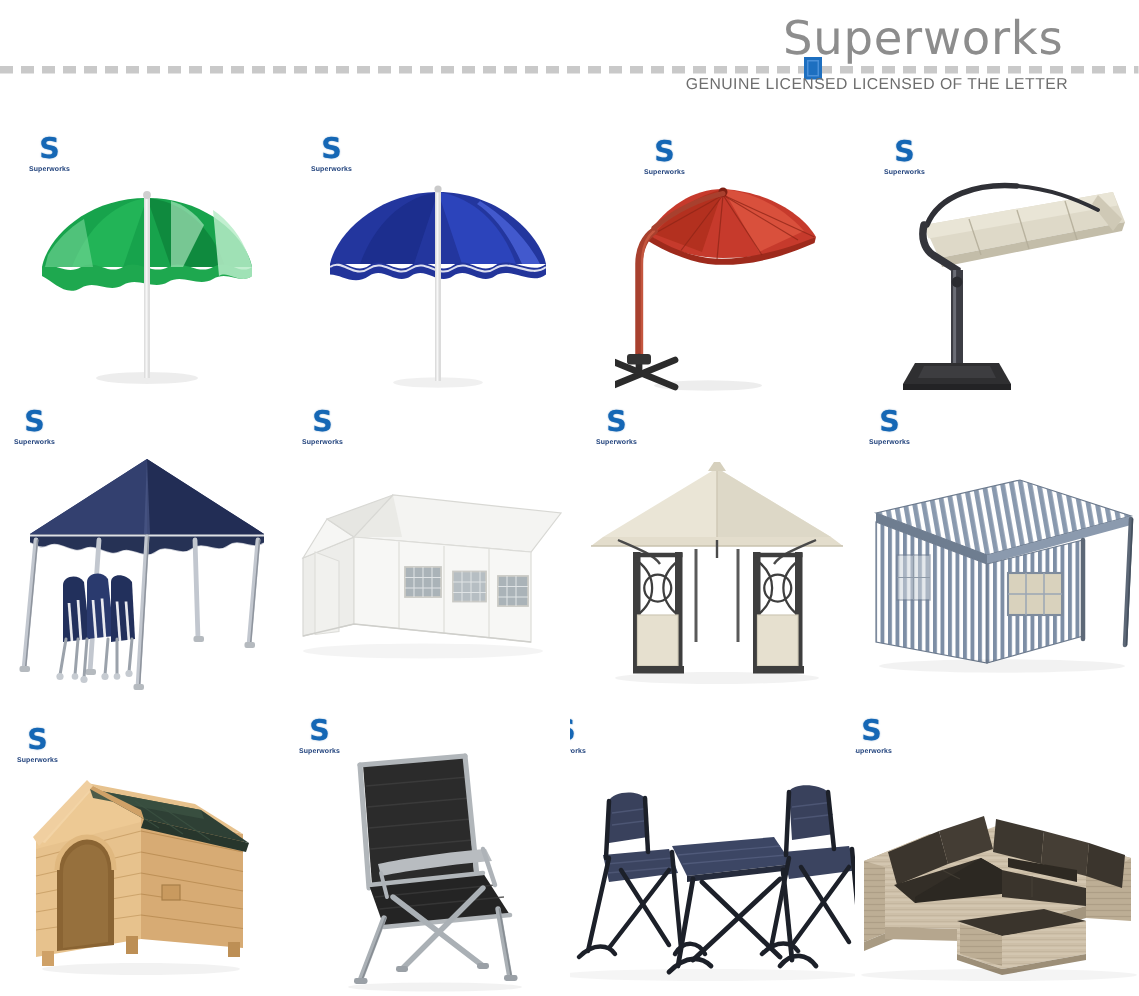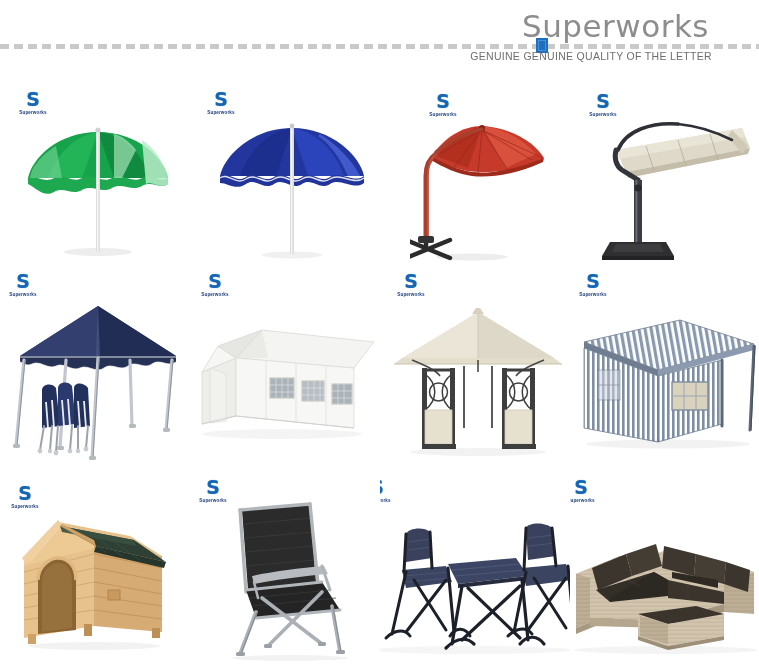--- a/index.html
+++ b/index.html
@@ -69,21 +69,21 @@
 </style>
 </head>
 <body>
 
 <div class="page">
 
   <div class="header">
     <div class="dash-rule"></div>
     <div class="blue-chip"></div>
     <div class="brand-title">Superworks</div>
-    <div class="brand-tagline">GENUINE GENUINE QUALITY OF THE LETTER</div>
+    <div class="brand-tagline">GENUINE LICENSED LICENSED OF THE LETTER</div>
   </div>
 
   <div class="grid">
 
     <div class="cell" style="left:0;top:0;width:190px;height:190px;">
       <div class="wm" style="left:10px;top:8px;">
         <span class="s-glyph">S</span>
         <span class="s-word">Superworks</span>
       </div>
       <svg class="art" style="left:18px;top:18px;" width="160" height="160" viewBox="0 0 160 160">

